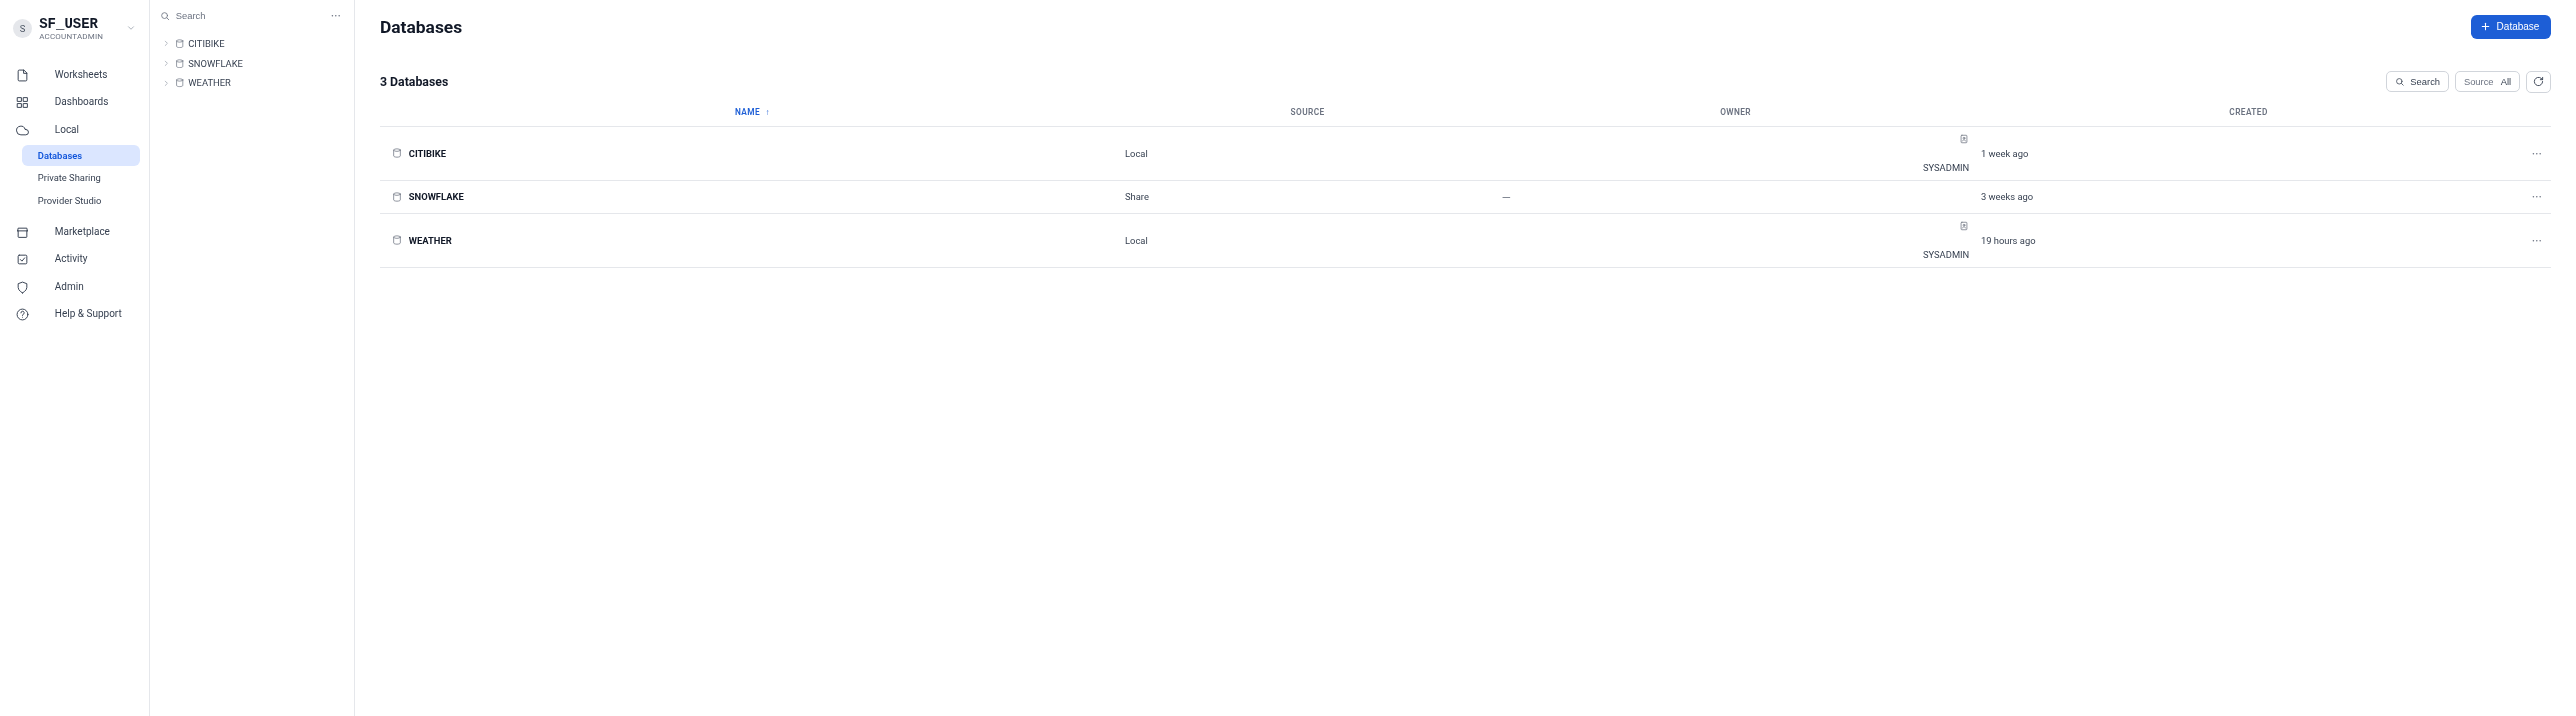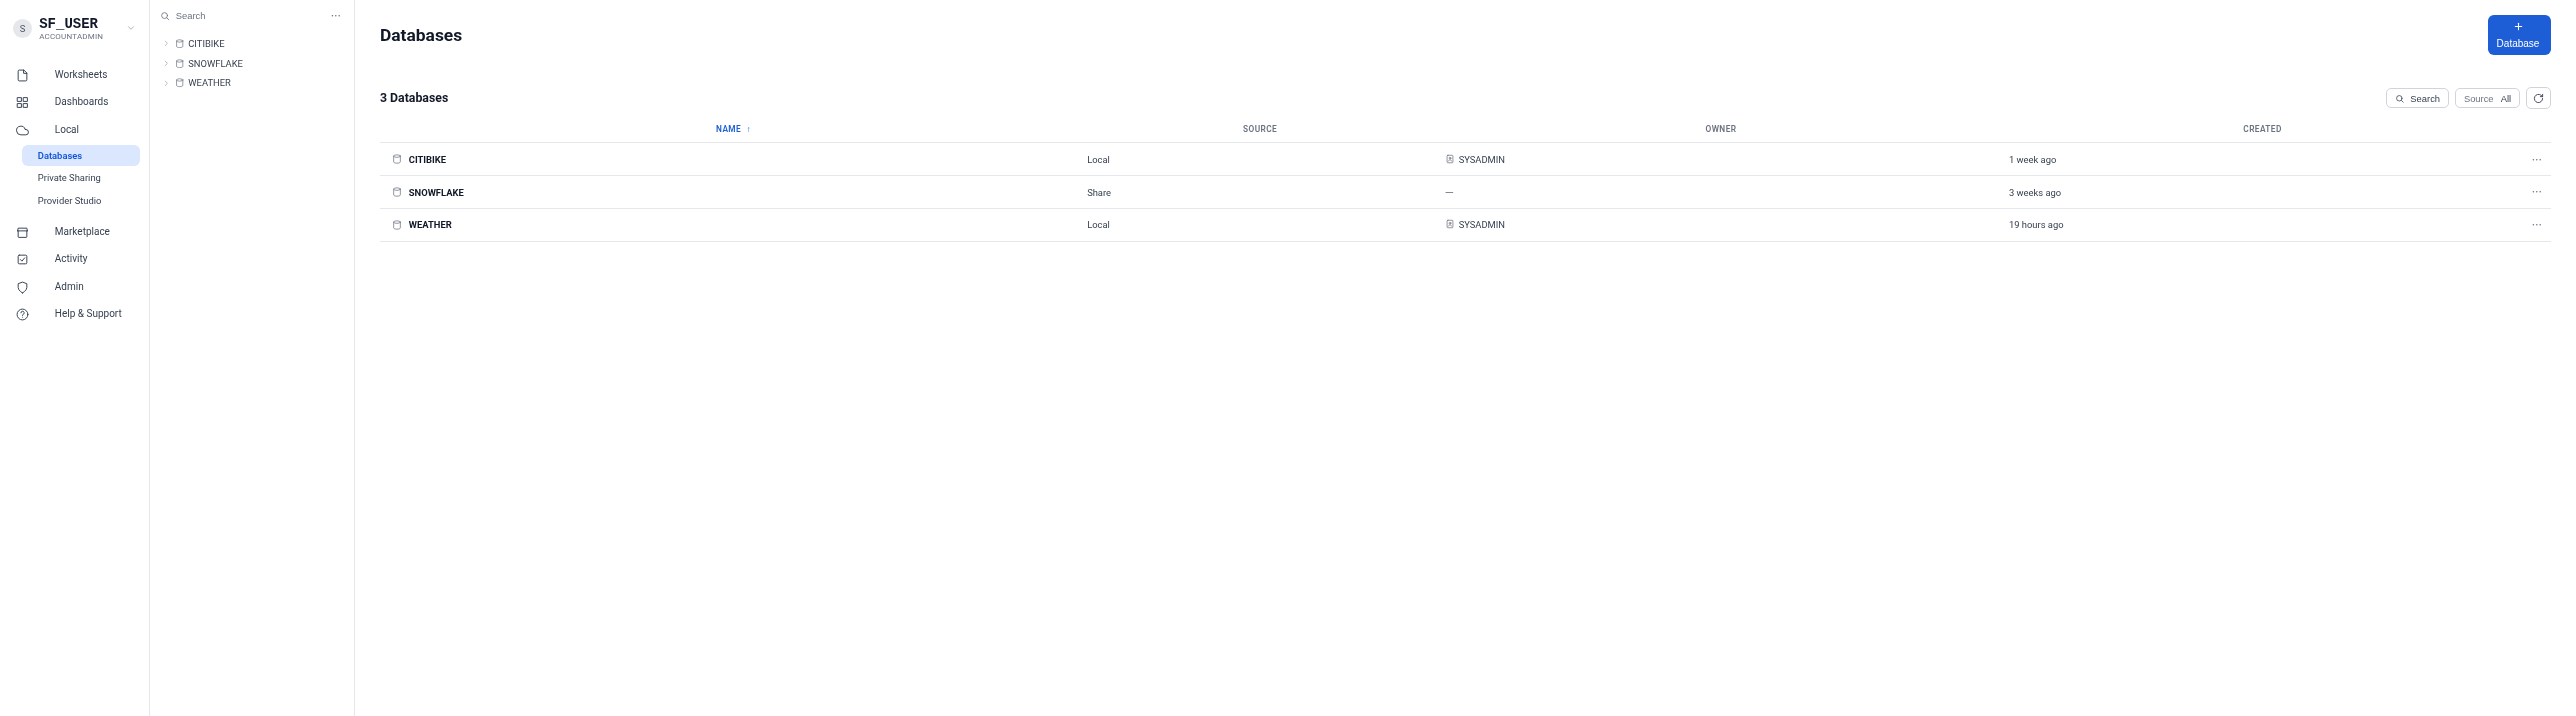--- a/index.html
+++ b/index.html
@@ -178,21 +178,20 @@
       color: #fff;
       border: none;
       border-radius: 5.8px;
       padding: 6.5px 11.6px 6.5px 8.7px;
       font-size: 10px;
       font-weight: 500;
       display: inline-flex;
       align-items: center;
       gap: 5.8px;
       cursor: pointer;
-      flex-direction: column;
     }
     .btn-primary .plus { display: flex; align-items: center; }
 
     .list-header {
       display: flex;
       align-items: center;
       justify-content: space-between;
       margin-bottom: 5.8px;
       margin-top: 32px;
     }
@@ -259,22 +258,23 @@
     .cell-name {
       display: flex;
       align-items: center;
       gap: 7.2px;
       padding-left: 5.8px;
     }
     .cell-name .db-ic { color: #6b7280; display: flex; }
     .cell-name .db-nm { font-weight: 700; color: #111827; font-size: 9.4px; }
     .owner-cell {
       display: flex;
-      align-items: flex-start;
-      gap: 4px;
+      align-items: flex-end;
+      gap: 18px;
+      flex-direction: column;
     }
     .owner-cell .role-ic { color: #6b7280; display: flex; }
     .owner-empty { color: #6b7280; font-weight: 400; font-size: 11.6px; letter-spacing: 0; }
     .row-menu-cell { width: 29px; text-align: right; }
     .row-menu-btn {
       color: #6b7280;
       cursor: pointer;
       display: inline-flex;
       padding: 2.9px;
     }

